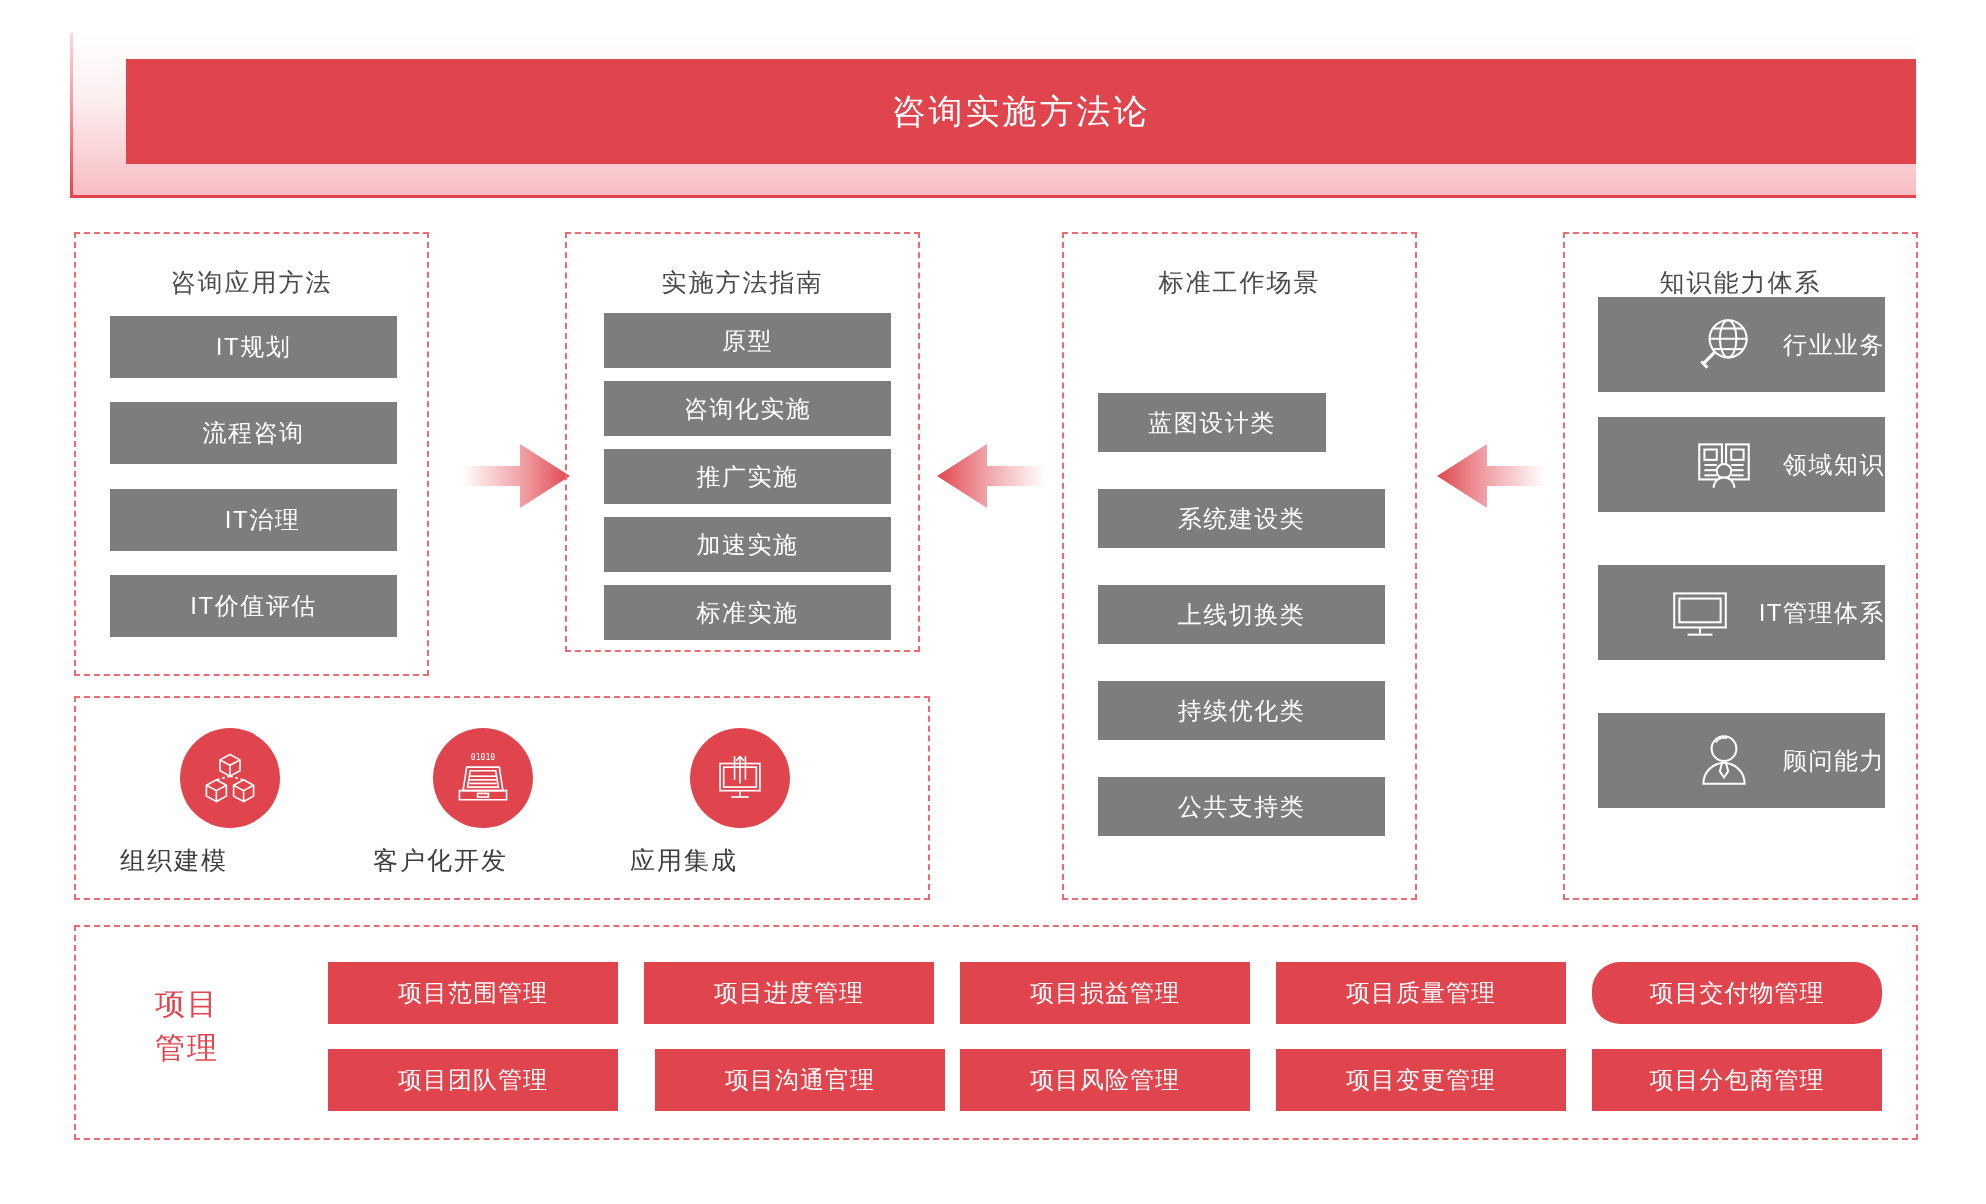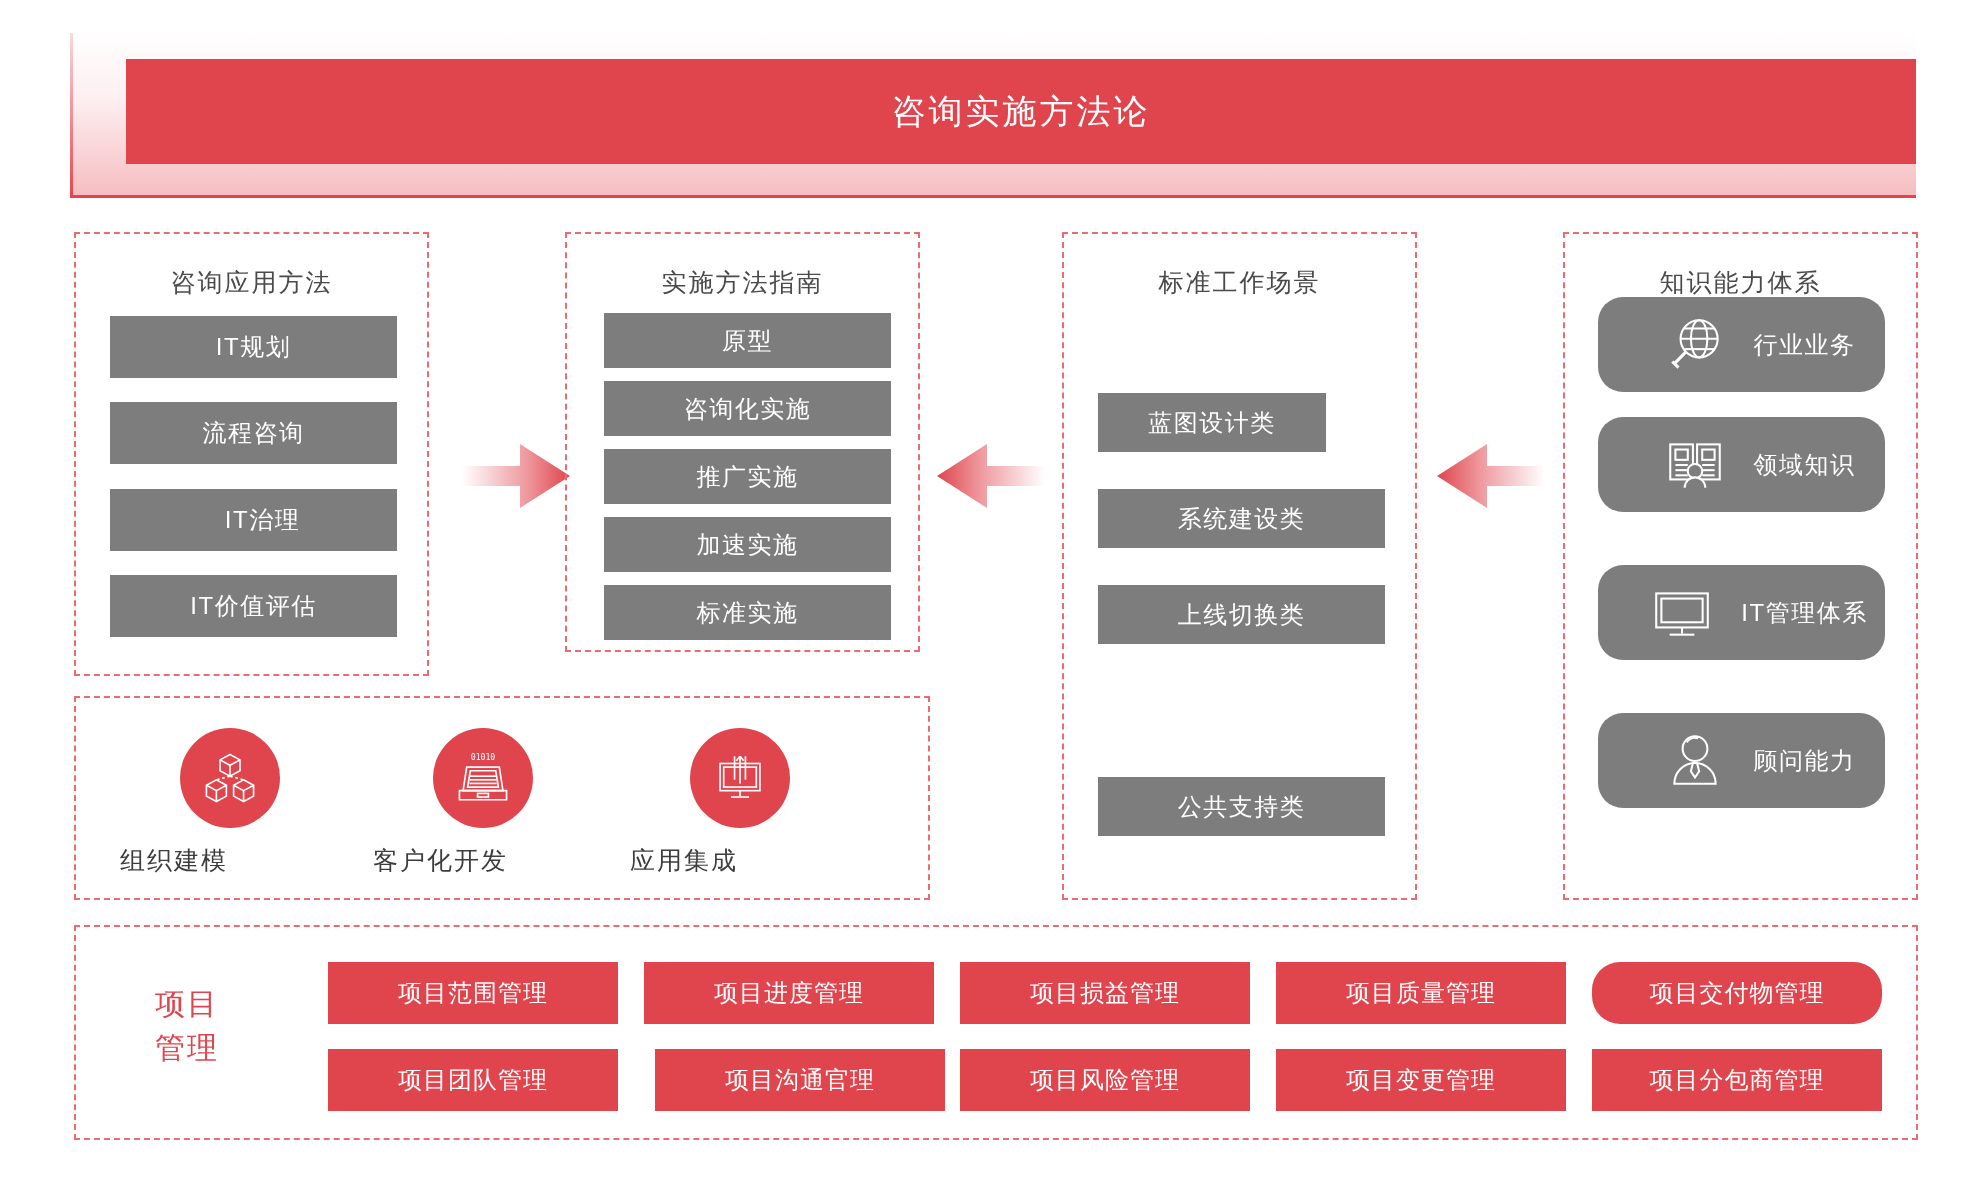--- a/index.html
+++ b/index.html
@@ -47,21 +47,21 @@
   }
 
   .grey-chip {
     position: absolute;
     background: #7d7d7d;
     color: #ffffff;
     font-size: 24px;
     letter-spacing: 1.5px;
     display: flex; align-items: center; justify-content: center;
   }
-  .grey-chip.with-icon { justify-content: center; padding-left: 34px; border-radius: 25px; }
+  .grey-chip.with-icon { justify-content: flex-end; padding-left: 34px; }
   .chip-ico { width: 66px; height: 66px; flex: 0 0 66px; margin-right: 26px; }
   .chip-ico svg { width: 100%; height: 100%; display: block; }
 
   
   .arrow { position: absolute; }
   .arrow svg { display: block; }
 
   
   .circ-item { position: absolute; text-align: left; width: 220px; }
   .circ {
@@ -139,20 +139,21 @@
       <path d="M110 26 L52 26 L52 4 L2 36 L52 68 L52 46 L110 46 Z" fill="url(#gradL1)"></path>
     </svg>
   </div>
 
   <div class="dashed" style="left:1062px; top:232px; width:355px; height:668px;">
     <div class="panel-title">标准工作场景</div>
   </div>
   <div class="grey-chip" style="left:1098px; top:393px; width:228px; height:59px;">蓝图设计类</div>
   <div class="grey-chip" style="left:1098px; top:489px; width:287px; height:59px;">系统建设类</div>
   <div class="grey-chip" style="left:1098px; top:585px; width:287px; height:59px;">上线切换类</div>
+  <div class="grey-chip" style="left:1098px; top:681px; width:287px; height:59px;">持续优化类</div>
   <div class="grey-chip" style="left:1098px; top:777px; width:287px; height:59px;">公共支持类</div>
 
   <div class="arrow" style="left:1435px; top:440px;">
     <svg width="110" height="72" viewBox="0 0 110 72">
       <defs>
         <linearGradient id="gradL2" x1="1" y1="0" x2="0" y2="0">
           <stop offset="0%" stop-color="#e0454e" stop-opacity="0"></stop>
           <stop offset="60%" stop-color="#e0454e" stop-opacity="0.55"></stop>
           <stop offset="100%" stop-color="#e0454e" stop-opacity="1"></stop>
         </linearGradient>

